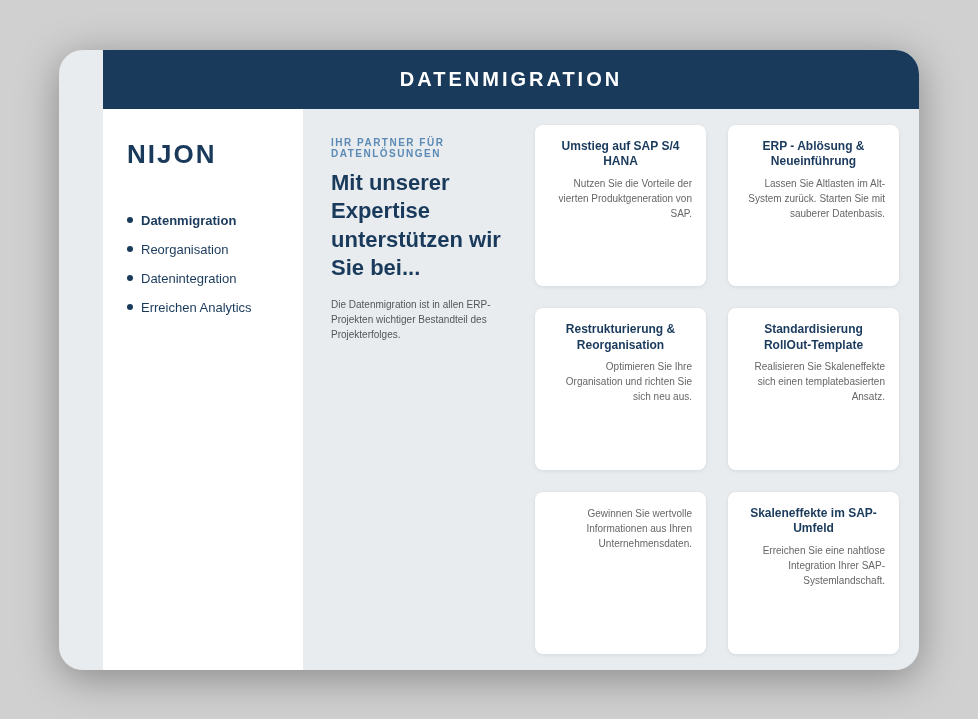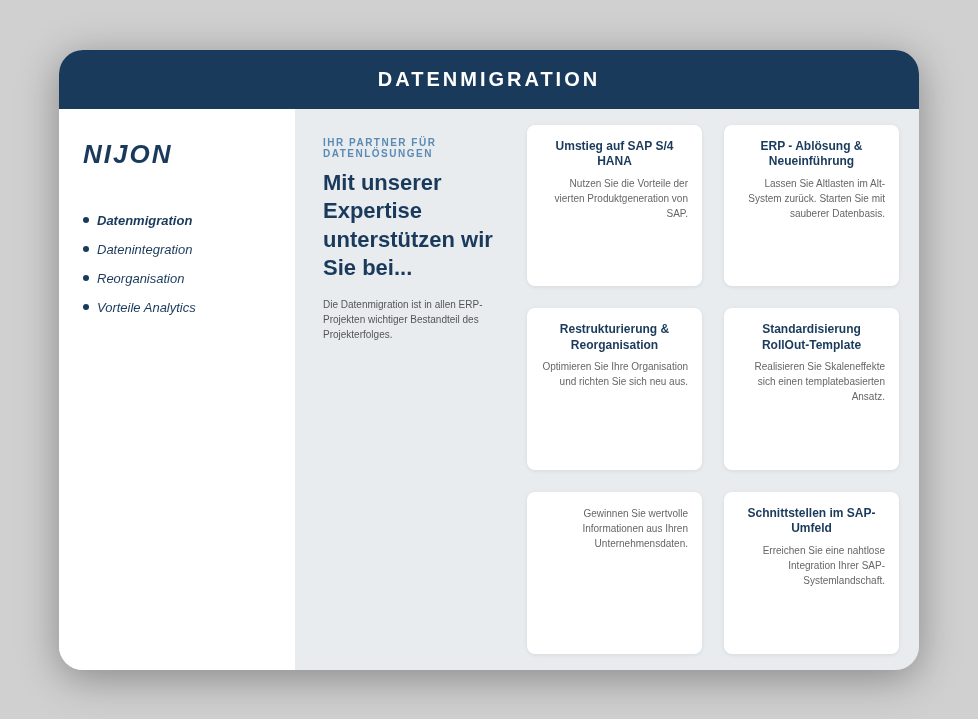--- a/index.html
+++ b/index.html
@@ -23,20 +23,21 @@
       display: flex;
       flex-direction: column;
     }
 
     .app-container {
       display: flex;
       flex-direction: column;
       flex: 1;
       overflow: hidden;
       background: #e8ecef;
+      padding-left: 44px;
     }
 
     
     .header {
       background: #1a3a5c;
       color: white;
       text-align: center;
       padding: 18px 0;
       font-size: 20px;
       font-weight: 700;
@@ -46,27 +47,26 @@
 
     
     .body-row {
       display: flex;
       flex: 1;
       overflow: hidden;
     }
 
     
     .sidebar {
-      width: 236px;
+      width: 200px;
       background: white;
       padding: 30px 20px 20px 24px;
       display: flex;
       flex-direction: column;
       gap: 0;
-      font-style: italic;
     }
 
     .logo {
       font-size: 26px;
       font-weight: 700;
       color: #1a3a5c;
       letter-spacing: 2px;
       margin-bottom: 36px;
       font-family: 'Arial Black', Arial, sans-serif;
     }
@@ -179,29 +179,29 @@
       <div class="sidebar">
         <div class="logo">NIJON</div>
 
         <div id="nav-container">
             <div class="nav-item active">
               <span class="nav-dot"></span>
                      <span>Datenmigration</span>
             </div>
             <div class="nav-item">
               <span class="nav-dot"></span>
+                     <span>Reorganisation</span>
+            </div>
+            <div class="nav-item">
+              <span class="nav-dot"></span>
                      <span>Datenintegration</span>
             </div>
             <div class="nav-item">
               <span class="nav-dot"></span>
-                     <span>Reorganisation</span>
-            </div>
-            <div class="nav-item">
-              <span class="nav-dot"></span>
-                     <span>Vorteile Analytics</span>
+                     <span>Erreichen Analytics</span>
             </div>
           </div>
       </div>
 
       <div class="content-wrapper">
         <div class="left-panel">
           <div class="subtitle">IHR PARTNER FÜR DATENLÖSUNGEN</div>
           <div class="main-heading">Mit unserer Expertise unterstützen wir Sie bei...</div>
           <div class="main-desc">Die Datenmigration ist in allen ERP-Projekten wichtiger Bestandteil des Projekterfolges.</div>
         </div>
@@ -220,21 +220,21 @@
                      <div class="card-desc">Optimieren Sie Ihre Organisation und richten Sie sich neu aus.</div>
             </div>
             <div class="card">
               <div class="card-title">Standardisierung RollOut-Template</div>
                      <div class="card-desc">Realisieren Sie Skaleneffekte sich einen templatebasierten Ansatz.</div>
             </div>
             <div class="card">
                      <div class="card-desc">Gewinnen Sie wertvolle Informationen aus Ihren Unternehmensdaten.</div>
             </div>
             <div class="card">
-              <div class="card-title">Schnittstellen im SAP-Umfeld</div>
+              <div class="card-title">Skaleneffekte im SAP-Umfeld</div>
                      <div class="card-desc">Erreichen Sie eine nahtlose Integration Ihrer SAP-Systemlandschaft.</div>
             </div>
           </div>
       </div>
 
     </div>
   </div>
 </div>
 
 </body></html>

